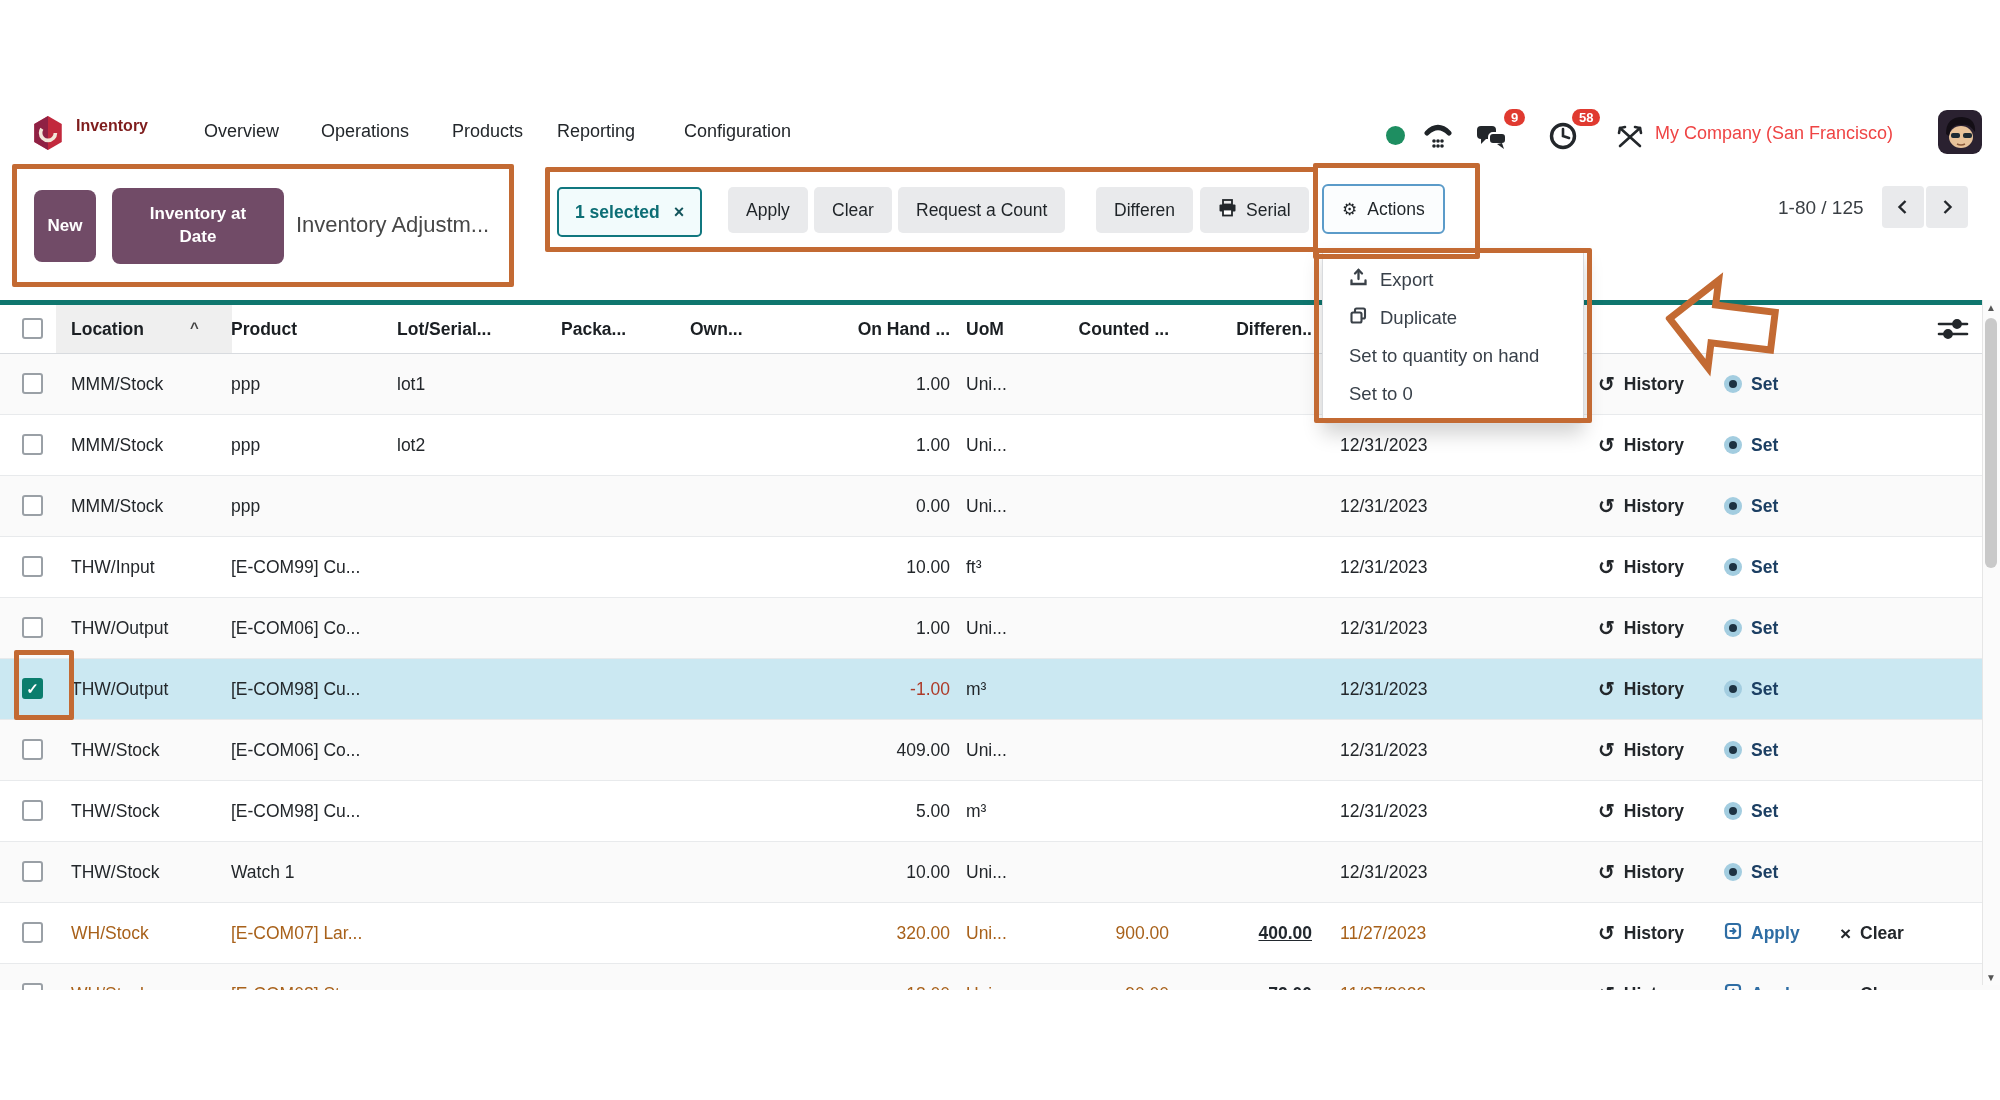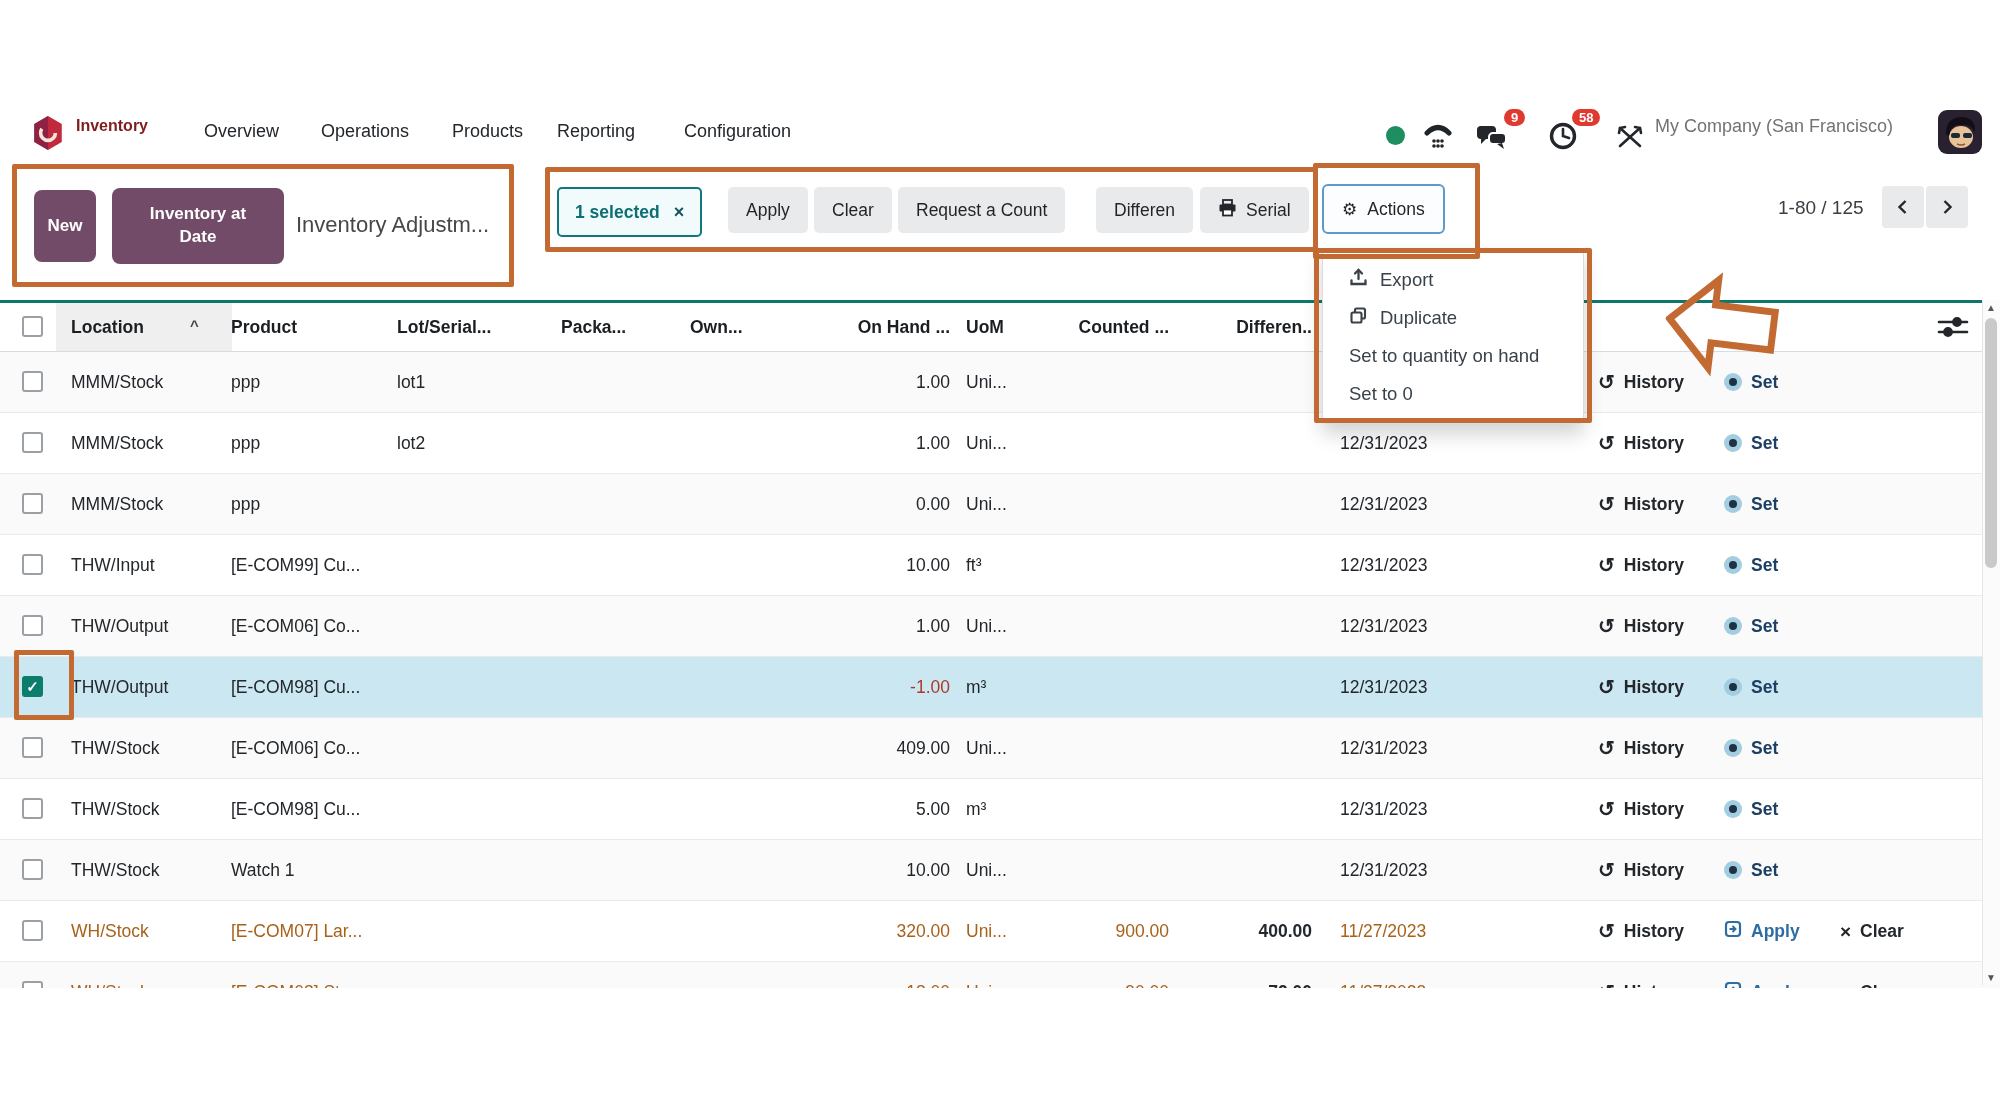--- a/index.html
+++ b/index.html
@@ -5,21 +5,21 @@
   html,body{margin:0;padding:0;background:#fff;}
   .screen{position:relative;width:2000px;height:1100px;background:#fff;overflow:hidden;
           font-family:"Liberation Sans",sans-serif;color:#23272b;}
   .abs{position:absolute;}
 
   
   .nav-item{position:absolute;top:121px;font-size:18px;color:#23272b;cursor:pointer;}
   .app-name{position:absolute;top:117px;left:76px;font-size:16px;font-weight:600;color:#7f1d1d;}
   .badge{position:absolute;background:#e03a30;color:#fff;font-size:13px;font-weight:700;
          border-radius:10px;padding:2px 7px;line-height:1;}
-  .company{position:absolute;top:116px;left:1655px;font-size:18px;color:#737373;text-align:center;}
+  .company{position:absolute;top:123px;left:1655px;font-size:18px;color:#ef4444;text-align:center;}
 
   
   .btn-purple{position:absolute;background:#714b67;color:#fff;border:none;border-radius:8px;
               font-family:inherit;font-weight:700;font-size:17px;text-align:center;cursor:pointer;}
   .page-title{position:absolute;left:296px;top:212px;font-size:22px;color:#474747;}
   .chip{position:absolute;left:557px;top:187px;height:46px;display:flex;align-items:center;gap:14px;
         padding:0 16px;background:#f2fbfc;border:2px solid #10777f;border-radius:5px;
         color:#0d6e75;font-size:17.5px;font-weight:700;}
   .chip .x{font-weight:700;color:#14555c;font-size:18px;cursor:pointer;}
   .gbtn{position:absolute;top:187px;height:46px;display:flex;align-items:center;gap:9px;
@@ -36,21 +36,21 @@
   
   .dropdown{position:absolute;left:1322px;top:250px;width:260px;background:#fff;
         border:1px solid #d9dbde;border-radius:0 0 5px 5px;box-shadow:0 10px 20px rgba(0,0,0,.18);
         padding:10px 0;z-index:30;}
   .dd-item{display:flex;align-items:center;gap:12px;height:38px;padding:0 14px 0 26px;
         font-size:18.5px;color:#39414a;cursor:pointer;}
   .dd-item svg{flex:0 0 auto;}
 
   
   .table{position:absolute;left:0;top:300px;width:2000px;height:685px;overflow:hidden;
-         border-top:3px solid #0f766e;}
+         border-top:5px solid #0f766e;}
   .thead{position:relative;height:48px;border-bottom:1px solid #d8dbdf;background:#fff;}
   .loc-shade{position:absolute;left:56px;top:0;width:176px;height:100%;background:#efefef;}
   .hcell{position:absolute;top:0;bottom:0;display:flex;align-items:center;
          font-size:17.5px;font-weight:700;color:#1b1f23;}
   .cell{position:absolute;top:0;bottom:0;display:flex;align-items:center;font-size:17.5px;color:#23272b;}
   .right{justify-content:flex-end;text-align:right;}
   .c-loc{left:71px;width:152px;}   .c-prod{left:231px;width:160px;}
   .c-lot{left:397px;width:150px;}  .c-pack{left:561px;width:110px;}
   .c-own{left:690px;width:110px;}  .c-onhand{left:760px;width:190px;}
   .c-uom{left:966px;width:90px;}   .c-counted{left:989px;width:180px;}
@@ -59,21 +59,21 @@
   .trow{position:relative;height:60px;border-bottom:1px solid #e8eaec;background:#fff;}
   .trow:nth-child(odd){background:#fafafa;}
   .trow.selected{background:#cbe8f2;}
   .checkbox{position:absolute;left:22px;top:19px;width:21px;height:21px;border:2px solid #9aa0a6;
         border-radius:3px;background:#fff;box-sizing:border-box;cursor:pointer;
         display:flex;align-items:center;justify-content:center;color:#fff;font-size:15px;font-weight:700;}
   .checkbox.checked{background:#0b7d6d;border-color:#0b7d6d;}
   .c-onhand.neg{color:#ad3a28;}
   .trow.alert .c-loc,.trow.alert .c-prod,.trow.alert .c-onhand,.trow.alert .c-uom,
   .trow.alert .c-counted,.trow.alert .c-date{color:#a8611a;}
-  .trow.alert .c-diff{color:#22282e;font-weight:700;}
+  .trow.alert .c-diff{color:#22282e;font-weight:700;text-decoration:underline;}
   .rowbtn{position:absolute;top:0;bottom:0;display:flex;align-items:center;gap:9px;
           font-size:17.5px;font-weight:600;color:#23272b;cursor:pointer;}
   .c-hist{left:1598px;} .c-set{left:1724px;} .c-apply{left:1724px;} .c-clear{left:1840px;}
   .hist-ic{font-size:20px;font-weight:700;line-height:1;color:#23272b;}
   .set-ic{width:18px;height:18px;border-radius:50%;background:#a3cde0;position:relative;}
   .set-ic::after{content:"";position:absolute;left:5px;top:5px;width:8px;height:8px;
         border-radius:50%;background:#1d3242;}
   .set-lbl{color:#1c3f63;}
   .apply-lbl{color:#2e6da4;}
   .clear-x{font-size:19px;font-weight:700;color:#23272b;line-height:1;}

